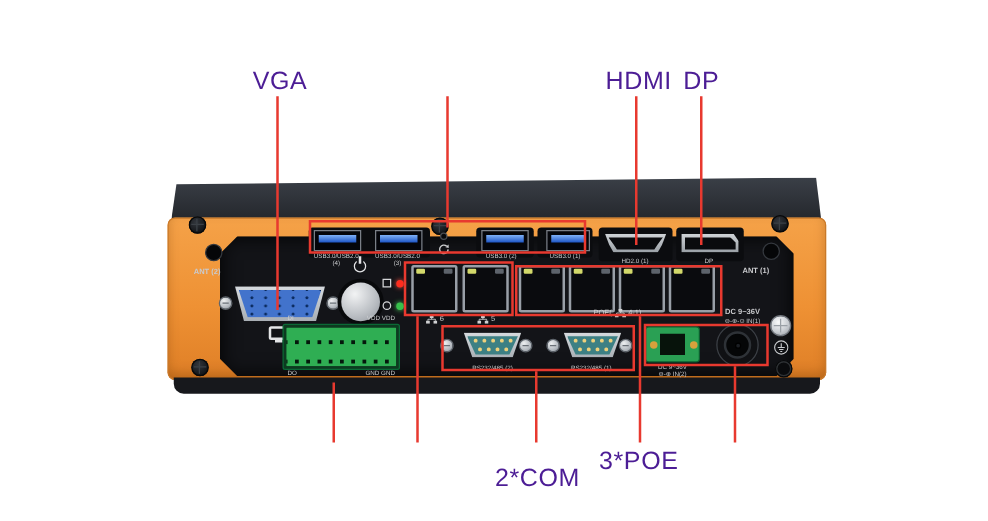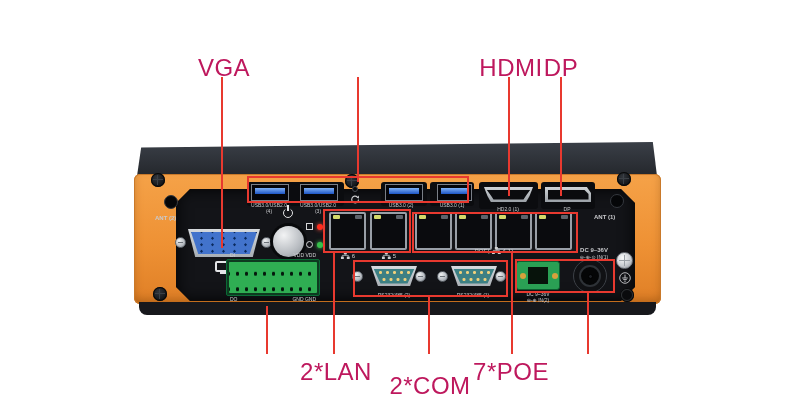--- a/index.html
+++ b/index.html
@@ -1,21 +1,21 @@
 <!DOCTYPE html>
 <html><head>
 <meta charset="utf-8">
 <style>
   html,body{margin:0;padding:0;background:#fff;}
   .scene{position:relative;width:790px;height:417px;background:#ffffff;overflow:hidden;
          font-family:"Liberation Sans",sans-serif;}
   .scene *{box-sizing:border-box;}
 
   
-  .co{position:absolute;transform:translateX(-50%);font-size:24px;color:#be185d;
+  .co{position:absolute;transform:translateX(-50%);font-size:20px;color:#4c1d95;
       letter-spacing:.5px;white-space:nowrap;z-index:30;}
   .line{position:absolute;width:2px;background:#e8392f;z-index:25;}
   .rbox{position:absolute;border:2px solid #e8392f;z-index:24;}
 
   
   .top-face{position:absolute;left:137px;top:142px;width:520px;height:34px;
     background:linear-gradient(180deg,#3a3f47,#24272c);
     clip-path:polygon(0.8% 16%,99.2% 0,100% 100%,0 100%);z-index:1;}
   .body{position:absolute;left:134px;top:174px;width:527px;height:130px;
     background:linear-gradient(180deg,#f5a248 0%,#ee9134 55%,#df7f26 100%);
@@ -321,17 +321,16 @@
   <div class="line" style="left:560px;top:77px;height:119px;"></div>
   <div class="line" style="left:266px;top:306px;height:48px;"></div>
   <div class="line" style="left:333px;top:253px;height:101px;"></div>
   <div class="line" style="left:428px;top:297px;height:57px;"></div>
   <div class="line" style="left:511px;top:253px;height:101px;"></div>
   <div class="line" style="left:587px;top:293px;height:61px;"></div>
 
   <div class="co" style="left:224px;top:54px;">VGA</div>
   <div class="co" style="left:511px;top:54px;">HDMI</div>
   <div class="co" style="left:561px;top:54px;">DP</div>
-  <div class="co" style="left:336px;top:358px;">2*LAN</div>
   <div class="co" style="left:430px;top:372px;">2*COM</div>
-  <div class="co" style="left:511px;top:358px;">7*POE</div>
+  <div class="co" style="left:511px;top:358px;">3*POE</div>
 
 </div>
 
 </body></html>

